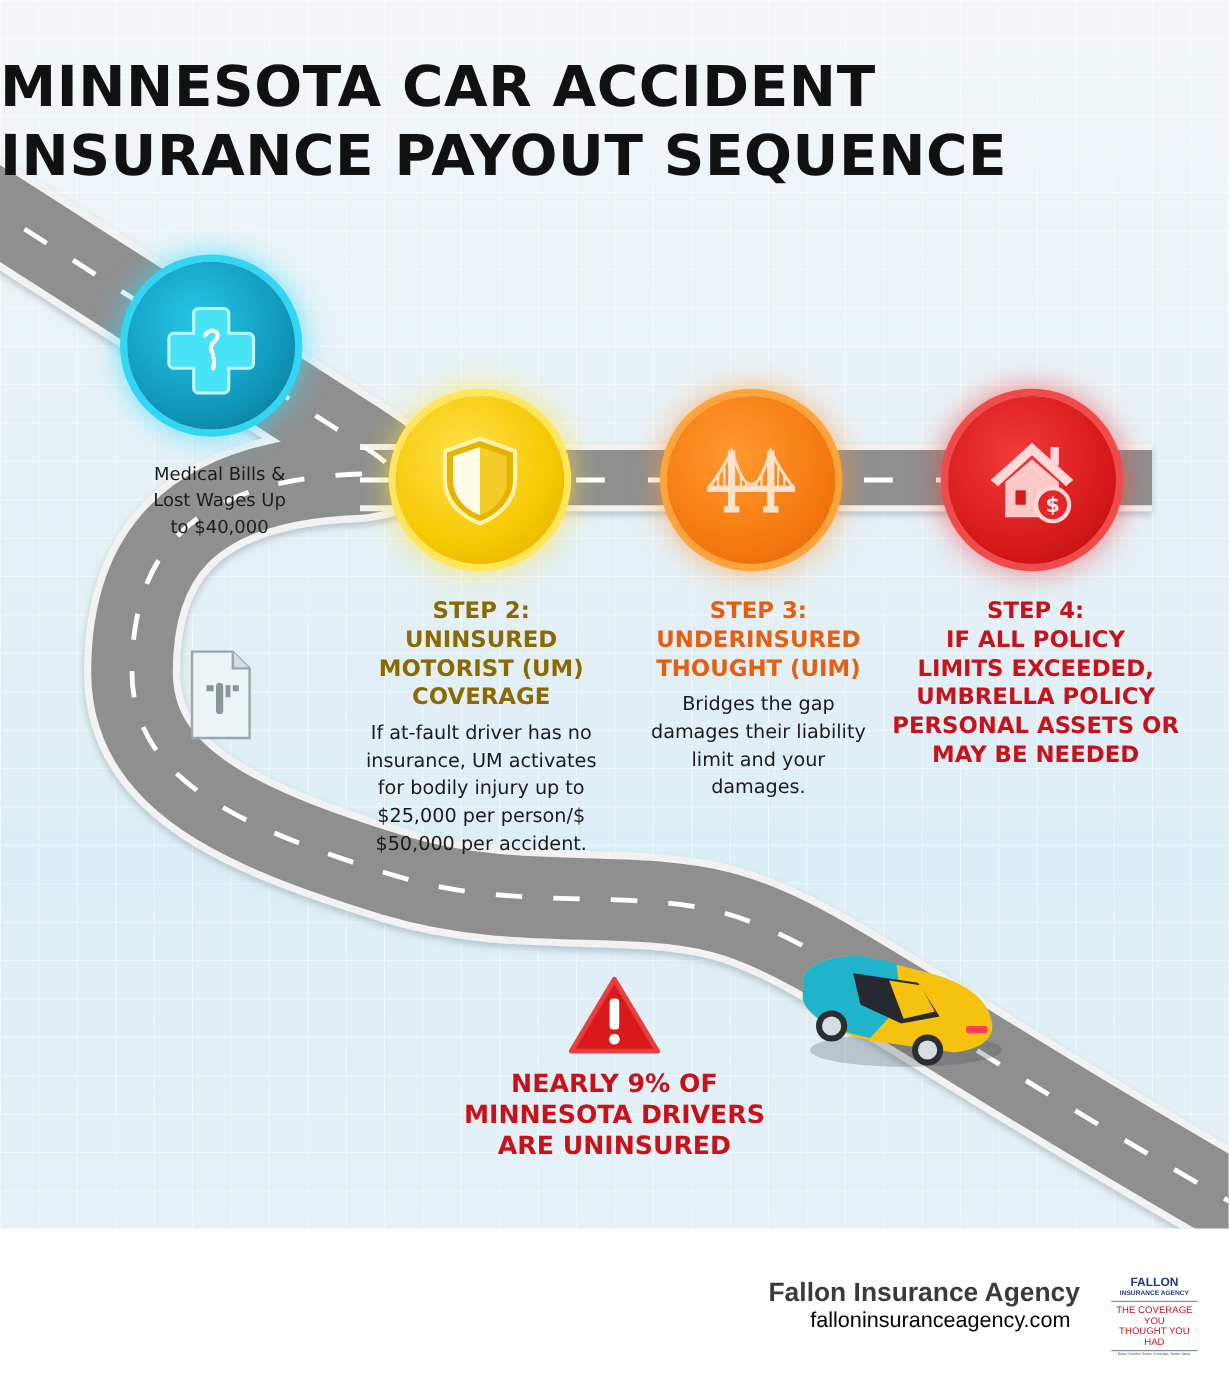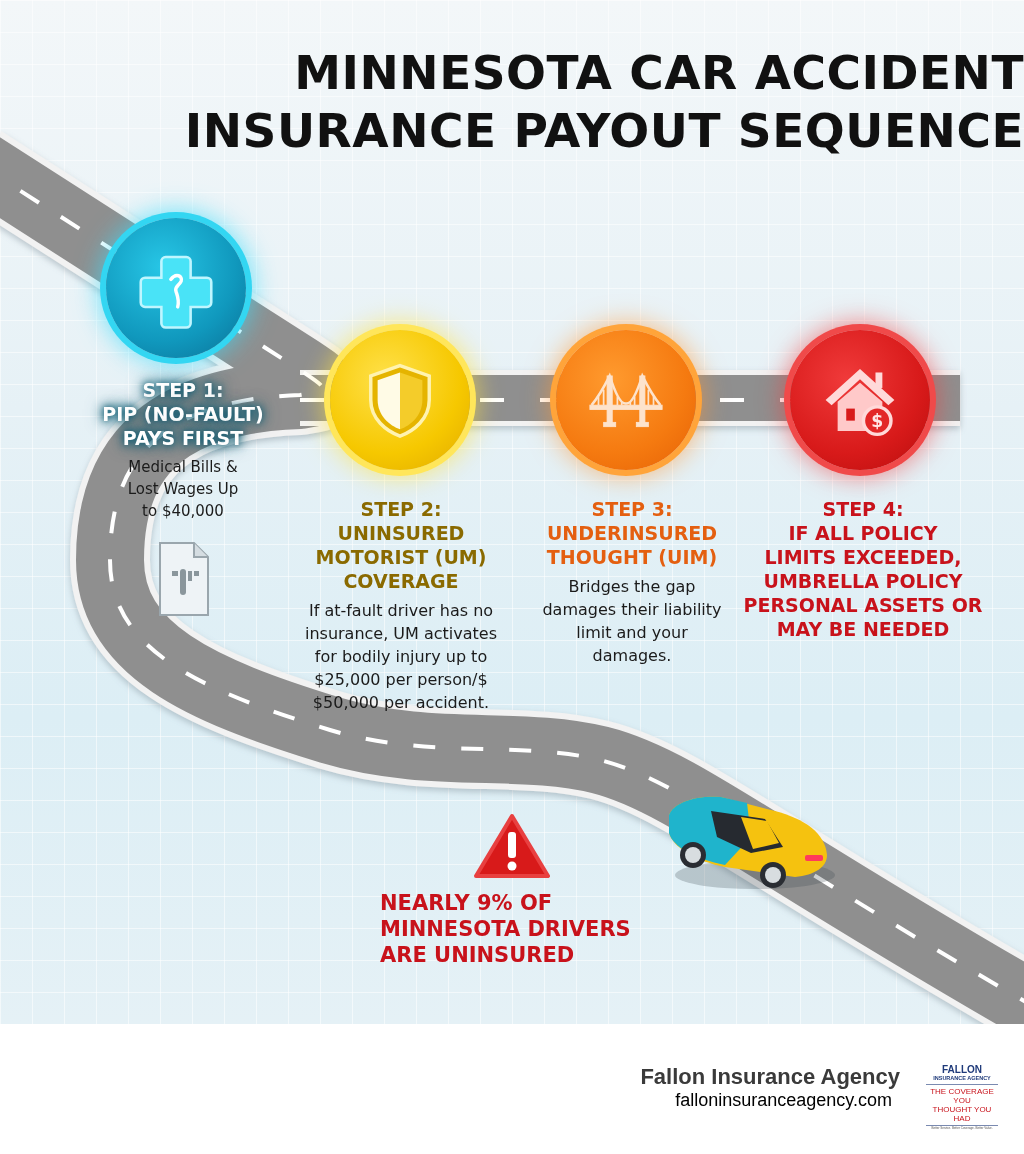--- a/index.html
+++ b/index.html
@@ -13,21 +13,21 @@
   .grid-bg {
     position: absolute; inset: 0;
     background-image:
       linear-gradient(rgba(255,255,255,0.55) 1px, transparent 1px),
       linear-gradient(90deg, rgba(255,255,255,0.55) 1px, transparent 1px);
     background-size: 32px 32px;
   }
   .road-svg { position: absolute; left: 0; top: 0; width: 1024px; height: 1024px; }
 
   .title {
-    position: absolute; left: 0; top: 44px; width: 1024px; text-align: right;
+    position: absolute; left: 0; top: 44px; width: 1024px; text-align: left;
     font-family: "DejaVu Sans", sans-serif; font-weight: bold;
     font-size: 47px; line-height: 58px; color: #111111; letter-spacing: 0.5px;
   }
   .title span { display: block; }
 
   .step-circle {
     position: absolute; border-radius: 50%;
     display: flex; align-items: center; justify-content: center;
   }
   .c1 { left: 106px; top: 218px; width: 140px; height: 140px;
@@ -53,21 +53,21 @@
   .s1 .step-body { font-size: 15px; line-height: 22px; }
   .s2 { left: 290px; top: 497px; width: 222px; }
   .s2 .step-head { color: #8a6a00; }
   .s3 { left: 542px; top: 497px; width: 180px; }
   .s3 .step-head { color: #e45f10; }
   .s4 { left: 728px; top: 497px; width: 270px; }
   .s4 .step-head { color: #c8121b; }
 
   .doc-icon { position: absolute; left: 158px; top: 541px; width: 52px; height: 76px; }
 
-  .warning-block { position: absolute; left: 380px; top: 812px; width: 264px; }
+  .warning-block { position: absolute; left: 380px; top: 812px; width: 264px; text-align: center; }
   .warning-icon { width: 80px; height: 68px; margin: 0 auto; display: block; }
   .warning-text { color: #c8121b; font-weight: bold; font-size: 21px; line-height: 26px; margin-top: 10px; }
 
   .car { position: absolute; left: 655px; top: 775px; width: 180px; height: 120px; }
 
   .footer { position: absolute; left: 0; top: 1024px; width: 1024px; height: 130px; background: #ffffff; }
   .brand-name {
     position: absolute; right: 124px; top: 40px; text-align: right;
     font-family: "Liberation Sans", sans-serif; font-weight: bold; font-size: 22px; color: #3a3a3a;
   }
@@ -156,25 +156,20 @@
       <path d="M50 14 L90 50 L83 56 L50 26 L17 56 L10 50 Z" fill="#ffd9d9"></path>
       <rect x="68" y="18" width="8" height="18" fill="#ffd9d9"></rect>
       <path d="M24 52 L50 30 L76 52 V86 H24 Z" fill="#ffc9c9"></path>
       <rect x="34" y="60" width="10" height="14" fill="#d81a1a"></rect>
       <circle cx="70" cy="74" r="16" fill="#e32727" stroke="#ffd9d9" stroke-width="4"></circle>
       <text x="70" y="81" text-anchor="middle" font-size="20" font-weight="bold" fill="#ffe6e6" font-family="DejaVu Sans, sans-serif">$</text>
     </svg>
   </div>
 
   <div class="step-block s1">
-    <div class="step-head">
-      <div>STEP 1:</div>
-      <div>PIP (NO-FAULT)</div>
-      <div>PAYS FIRST</div>
-    </div>
     <div class="step-body">
       <div>Medical Bills &amp;</div>
       <div>Lost Wages Up</div>
       <div>to $40,000</div>
     </div>
   </div>
 
   <svg class="doc-icon" viewBox="0 0 52 76">
     <path d="M2 2 H36 L50 16 V74 H2 Z" fill="#eef3f6" stroke="#9aa6ad" stroke-width="2"></path>
     <path d="M36 2 V16 H50" fill="#d5dde2" stroke="#9aa6ad" stroke-width="2"></path>

